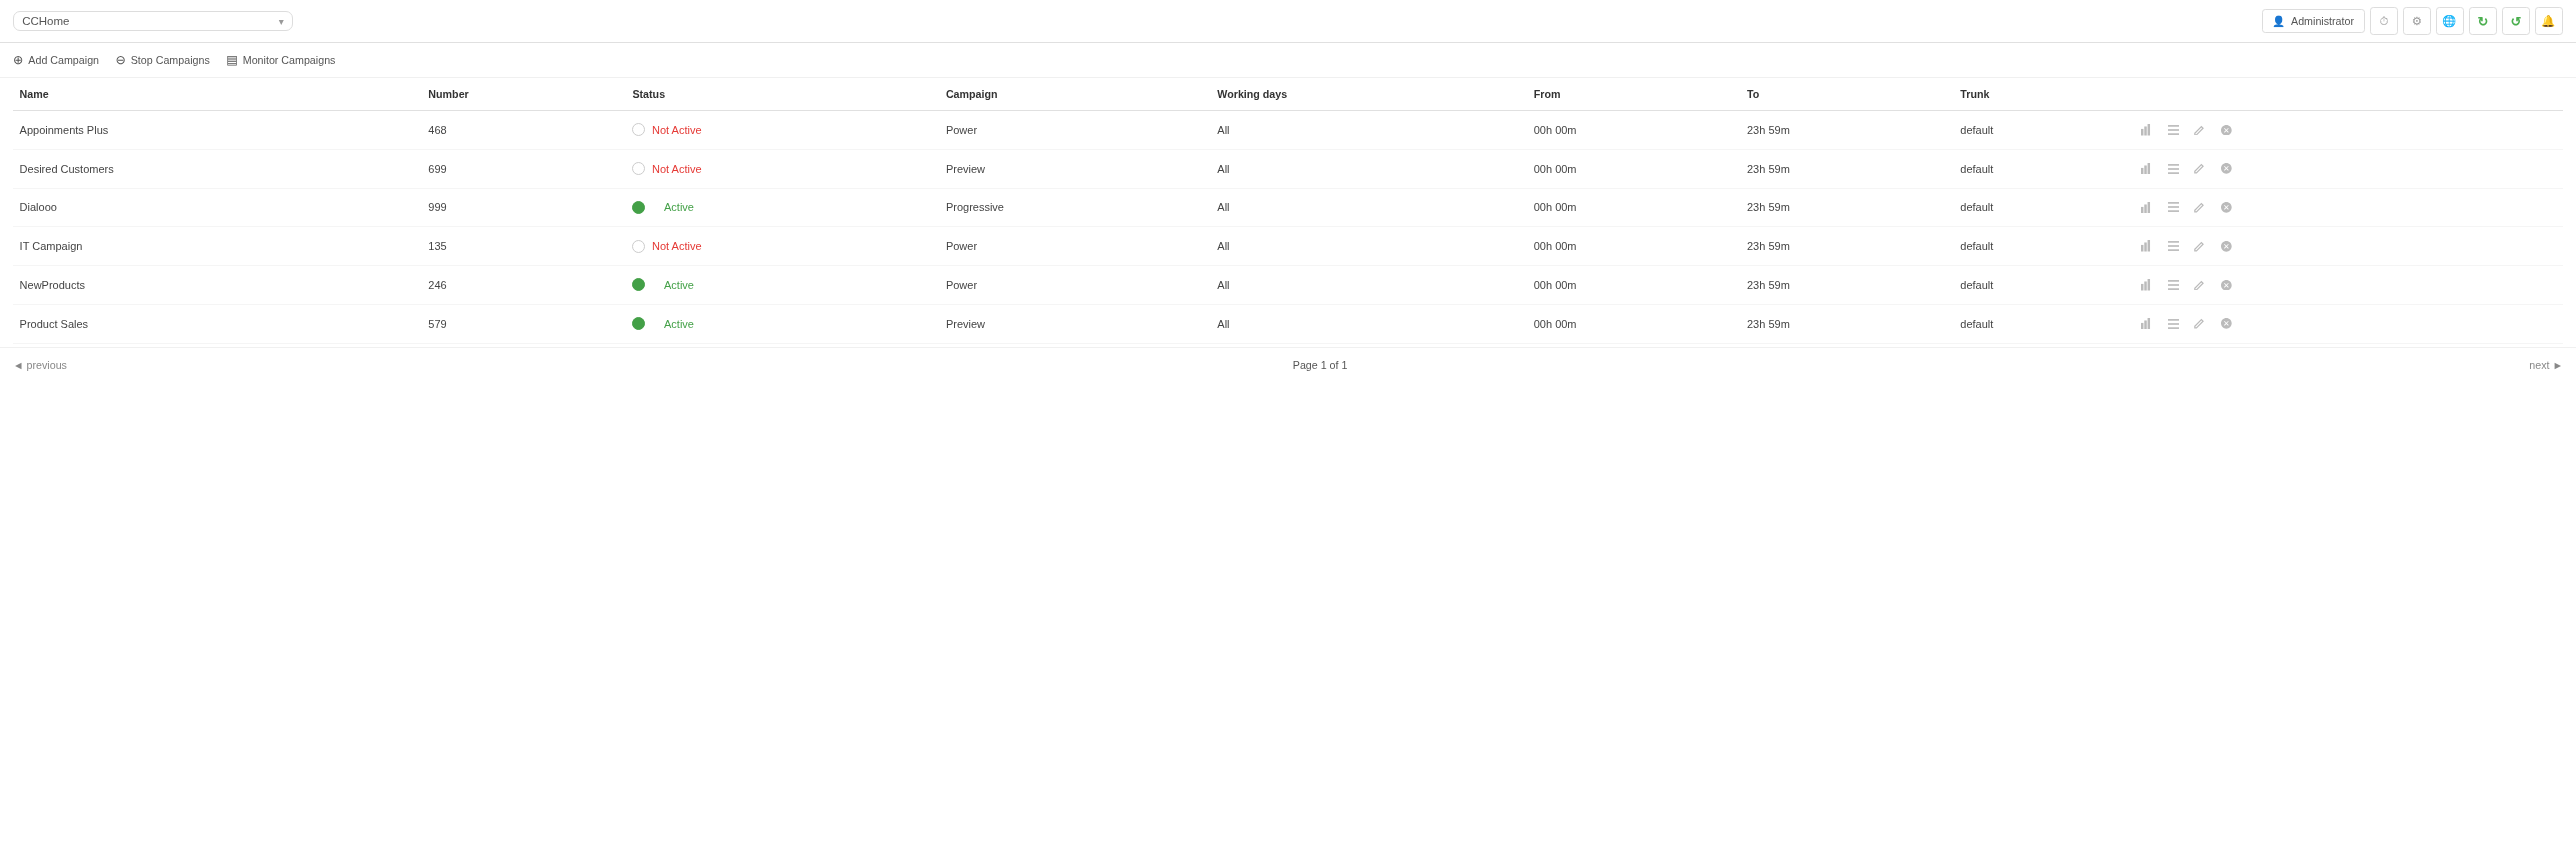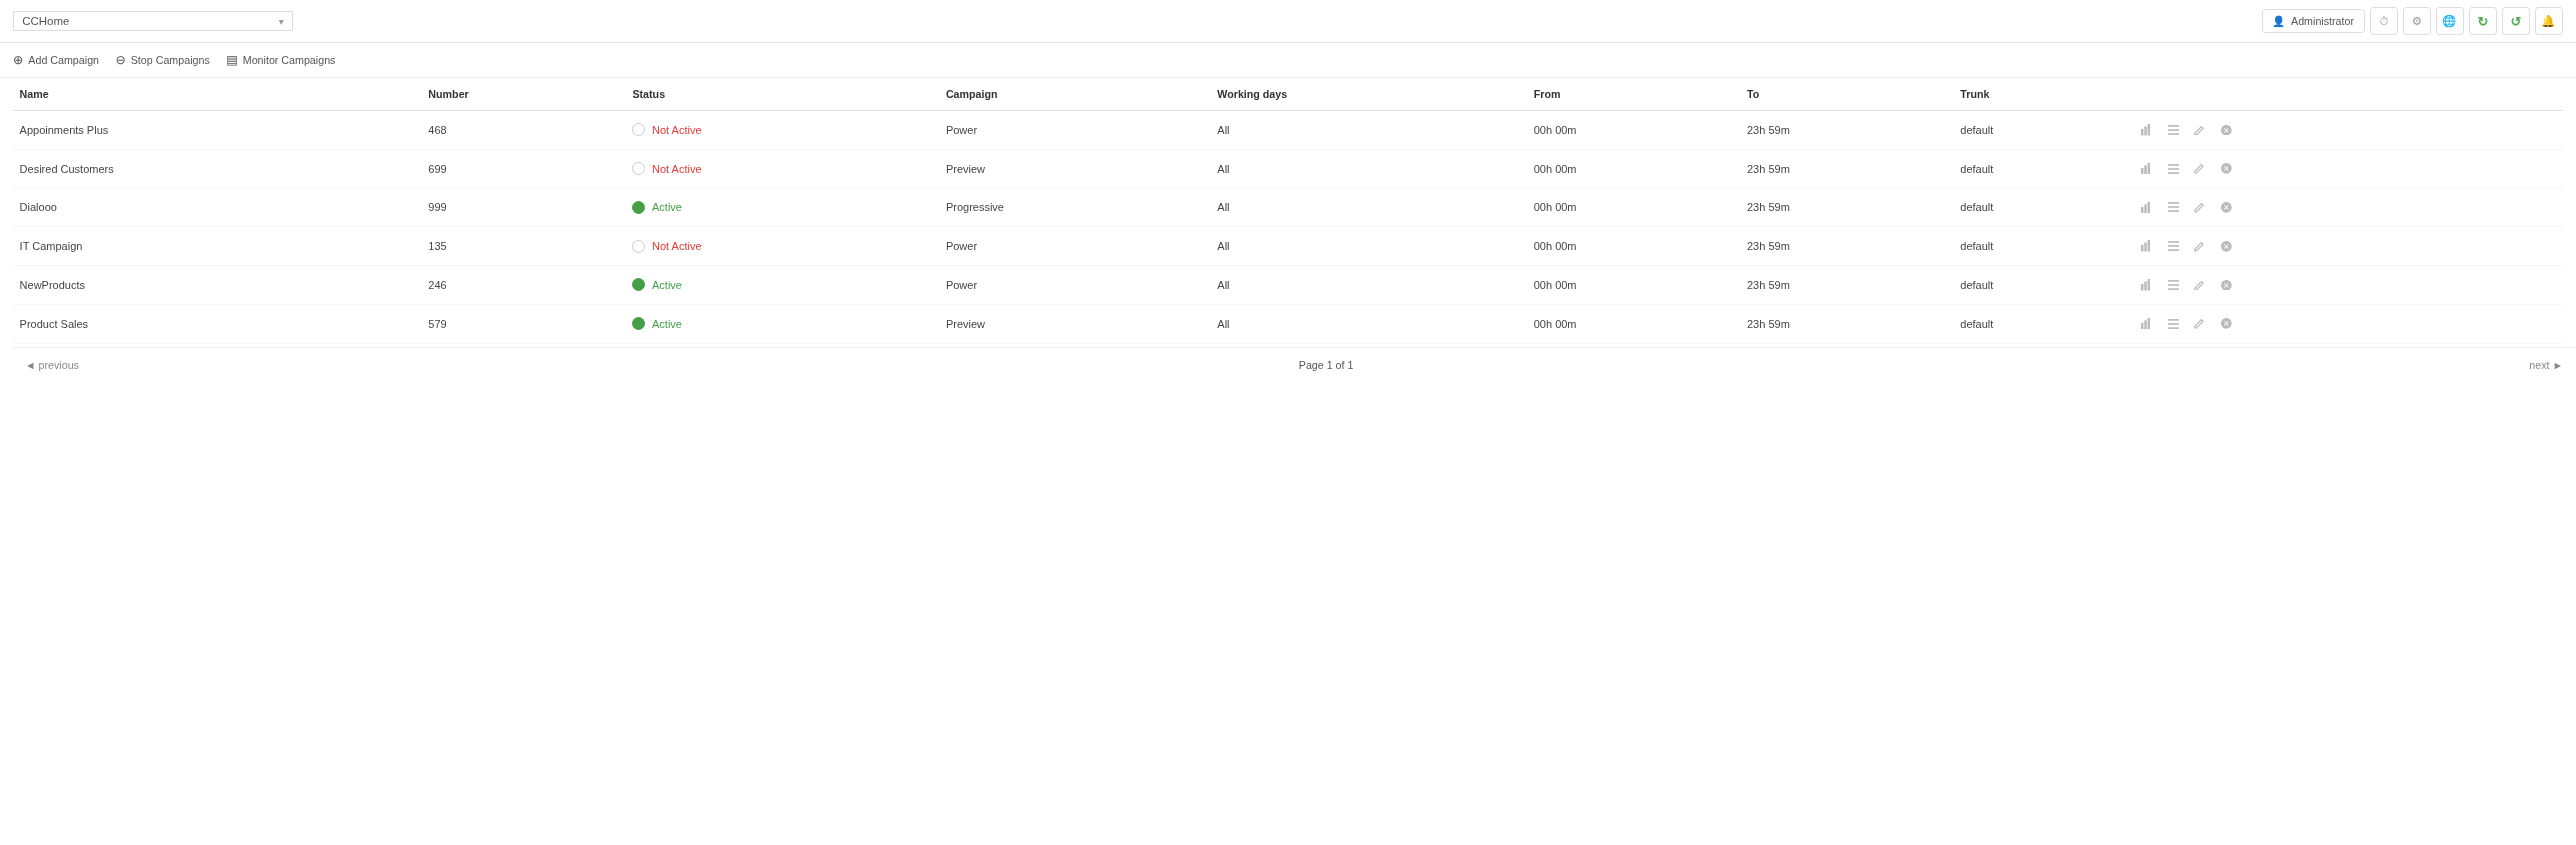--- a/index.html
+++ b/index.html
@@ -17,21 +17,21 @@
     .header-left {
       display: flex;
       align-items: center;
       gap: 6.6px;
       flex: 1;
     }
     .app-selector {
       display: flex;
       align-items: center;
       border: 0.8px solid #ddd;
-      border-radius: 0;
+      border-radius: 7px;
       padding: 3.3px 8.2px;
       min-width: 280px;
       cursor: pointer;
       background: #fff;
     }
     .app-selector-text {
       flex: 1;
       color: #555;
       font-size: 11.5px;
     }
@@ -108,21 +108,21 @@
       color: #333;
     }
     td {
       padding: 8.2px 6.6px;
       font-size: 11px;
       color: #444;
       border-bottom: 0.8px solid #f5f5f5;
       vertical-align: middle;
     }
     .status-not-active { color: #e53935; }
-    .status-active { color: #43a047; }
+    .status-active { color: #43a047; margin-left: 12px; }
     .row-actions {
       display: flex;
       align-items: center;
       gap: 5px;
     }
     .action-icon {
       width: 21.4px;
       height: 21.4px;
       display: flex;
       align-items: center;
@@ -154,21 +154,20 @@
     
     .pagination {
       display: flex;
       align-items: center;
       justify-content: space-between;
       padding: 11.5px 13px;
       font-size: 10.7px;
       color: #888;
       border-top: 0.8px solid #f0f0f0;
       margin-top: 3.3px;
-      margin-left: 12px;
     }
     .pagination a {
       color: #888;
       text-decoration: none;
       cursor: pointer;
     }
     .pagination .page-info {
       color: #555;
       padding-left: 44px;
     }

